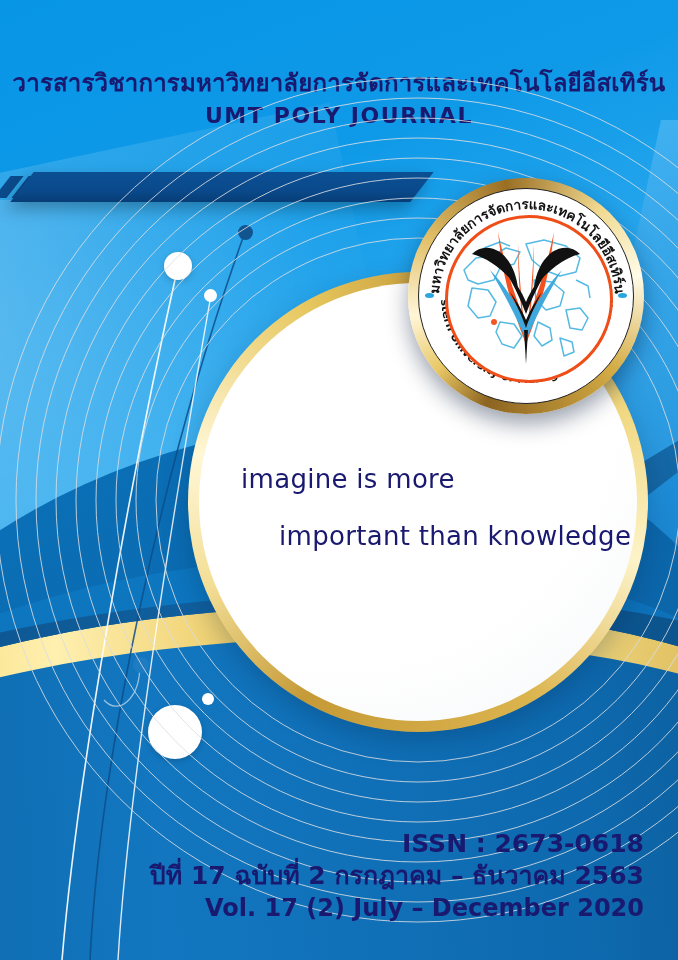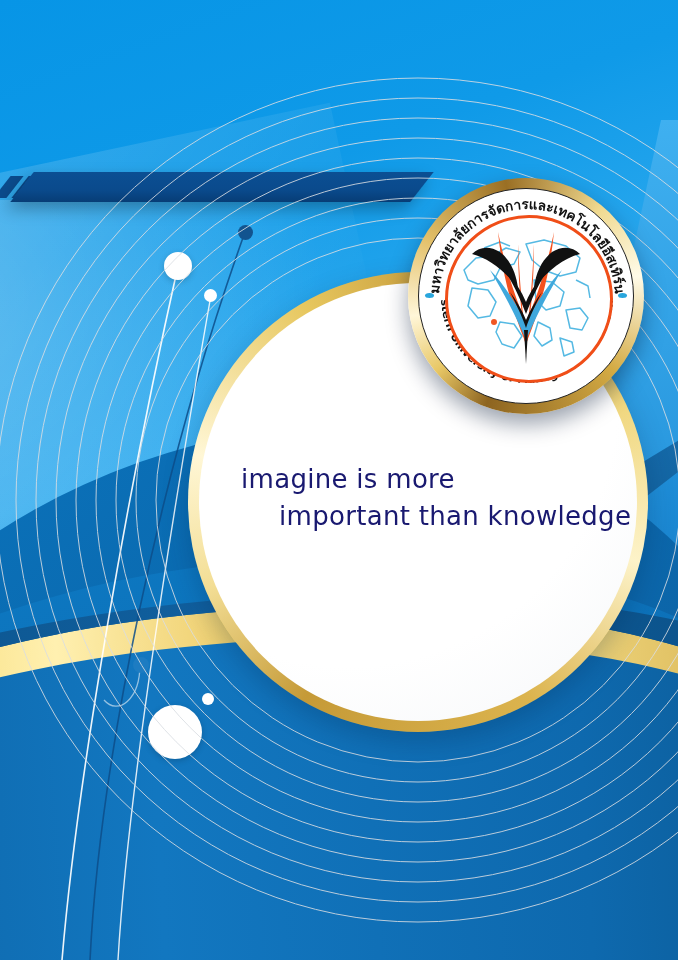--- a/index.html
+++ b/index.html
@@ -114,21 +114,21 @@
   .tagline{
     position:absolute;left:0;top:178px;width:460px;
     color:#191970;
     font-family:"DejaVu Sans",sans-serif;
     font-size:26px;line-height:1.42;
     text-align:left;
     padding-left:42px;
     box-sizing:border-box;
     letter-spacing:.3px;
   }
-  .tagline .l2{display:block;padding-left:38px;}
+  .tagline .l2{display:block;padding-left:38px;margin-top:20px;}
 
   
   .nodes{position:absolute;left:0;top:0;width:678px;height:960px;pointer-events:none;}
   .dot{position:absolute;border-radius:50%;}
   .dot.white-lg{background:#fff;box-shadow:0 2px 6px rgba(0,0,0,.18);}
   .dot.white-sm{background:#fff;}
   .dot.navy{background:#12548f;}
   .dot.blue-mid{background:#1d7cc2;}
 
   
@@ -207,20 +207,24 @@
     <i class="s2"></i>
     <i class="s1"></i>
   </div>
 
   <div class="band-wrap">
     <div class="band-bar b1"></div>
     <div class="band-bar b2"></div>
     <div class="band-main"></div>
   </div>
 
+  <div class="header">
+    <div class="th-title">วารสารวิชาการมหาวิทยาลัยการจัดการและเทคโนโลยีอีสเทิร์น</div>
+    <div class="en-title">UMT POLY JOURNAL</div>
+  </div>
 
   <svg class="nodes" viewBox="0 0 678 960">
 
     <path d="M90 960 C100 760 160 470 245 232" fill="none" stroke="#0d4e8a" stroke-width="1.6" opacity=".85"></path>
 
     <path d="M62 960 C78 770 130 480 178 266" fill="none" stroke="#ffffff" stroke-width="1.6" opacity=".92"></path>
 
     <path d="M118 960 C128 790 175 500 211 295" fill="none" stroke="#ffffff" stroke-width="1.4" opacity=".85"></path>
 
     <path d="M104 700 C118 716 140 700 140 664" fill="none" stroke="#ffffff" stroke-width="1.3" opacity=".55"></path>
@@ -307,14 +311,19 @@
           <path d="M24 44 C36 56 48 74 60 96 C72 74 84 56 96 44 C84 64 72 86 60 114 C48 86 36 64 24 44 Z" fill="#3fa8dc"></path>
           <path d="M44 66 C50 74 56 84 60 94 C64 84 70 74 76 66 C69 80 64 90 60 102 C56 90 51 80 44 66 Z" fill="#111"></path>
 
           <path d="M58 104 L60 138 L62 104 Z" fill="#111"></path>
         </svg>
 
       </div>
     </div>
   </div>
 
+  <div class="footer">
+    <div class="issn">ISSN : 2673-0618</div>
+    <div class="th">ปีที่ 17 ฉบับที่ 2 กรกฎาคม – ธันวาคม 2563</div>
+    <div class="en">Vol. 17 (2) July – December 2020</div>
+  </div>
 
 </div>
 
 </body></html>

